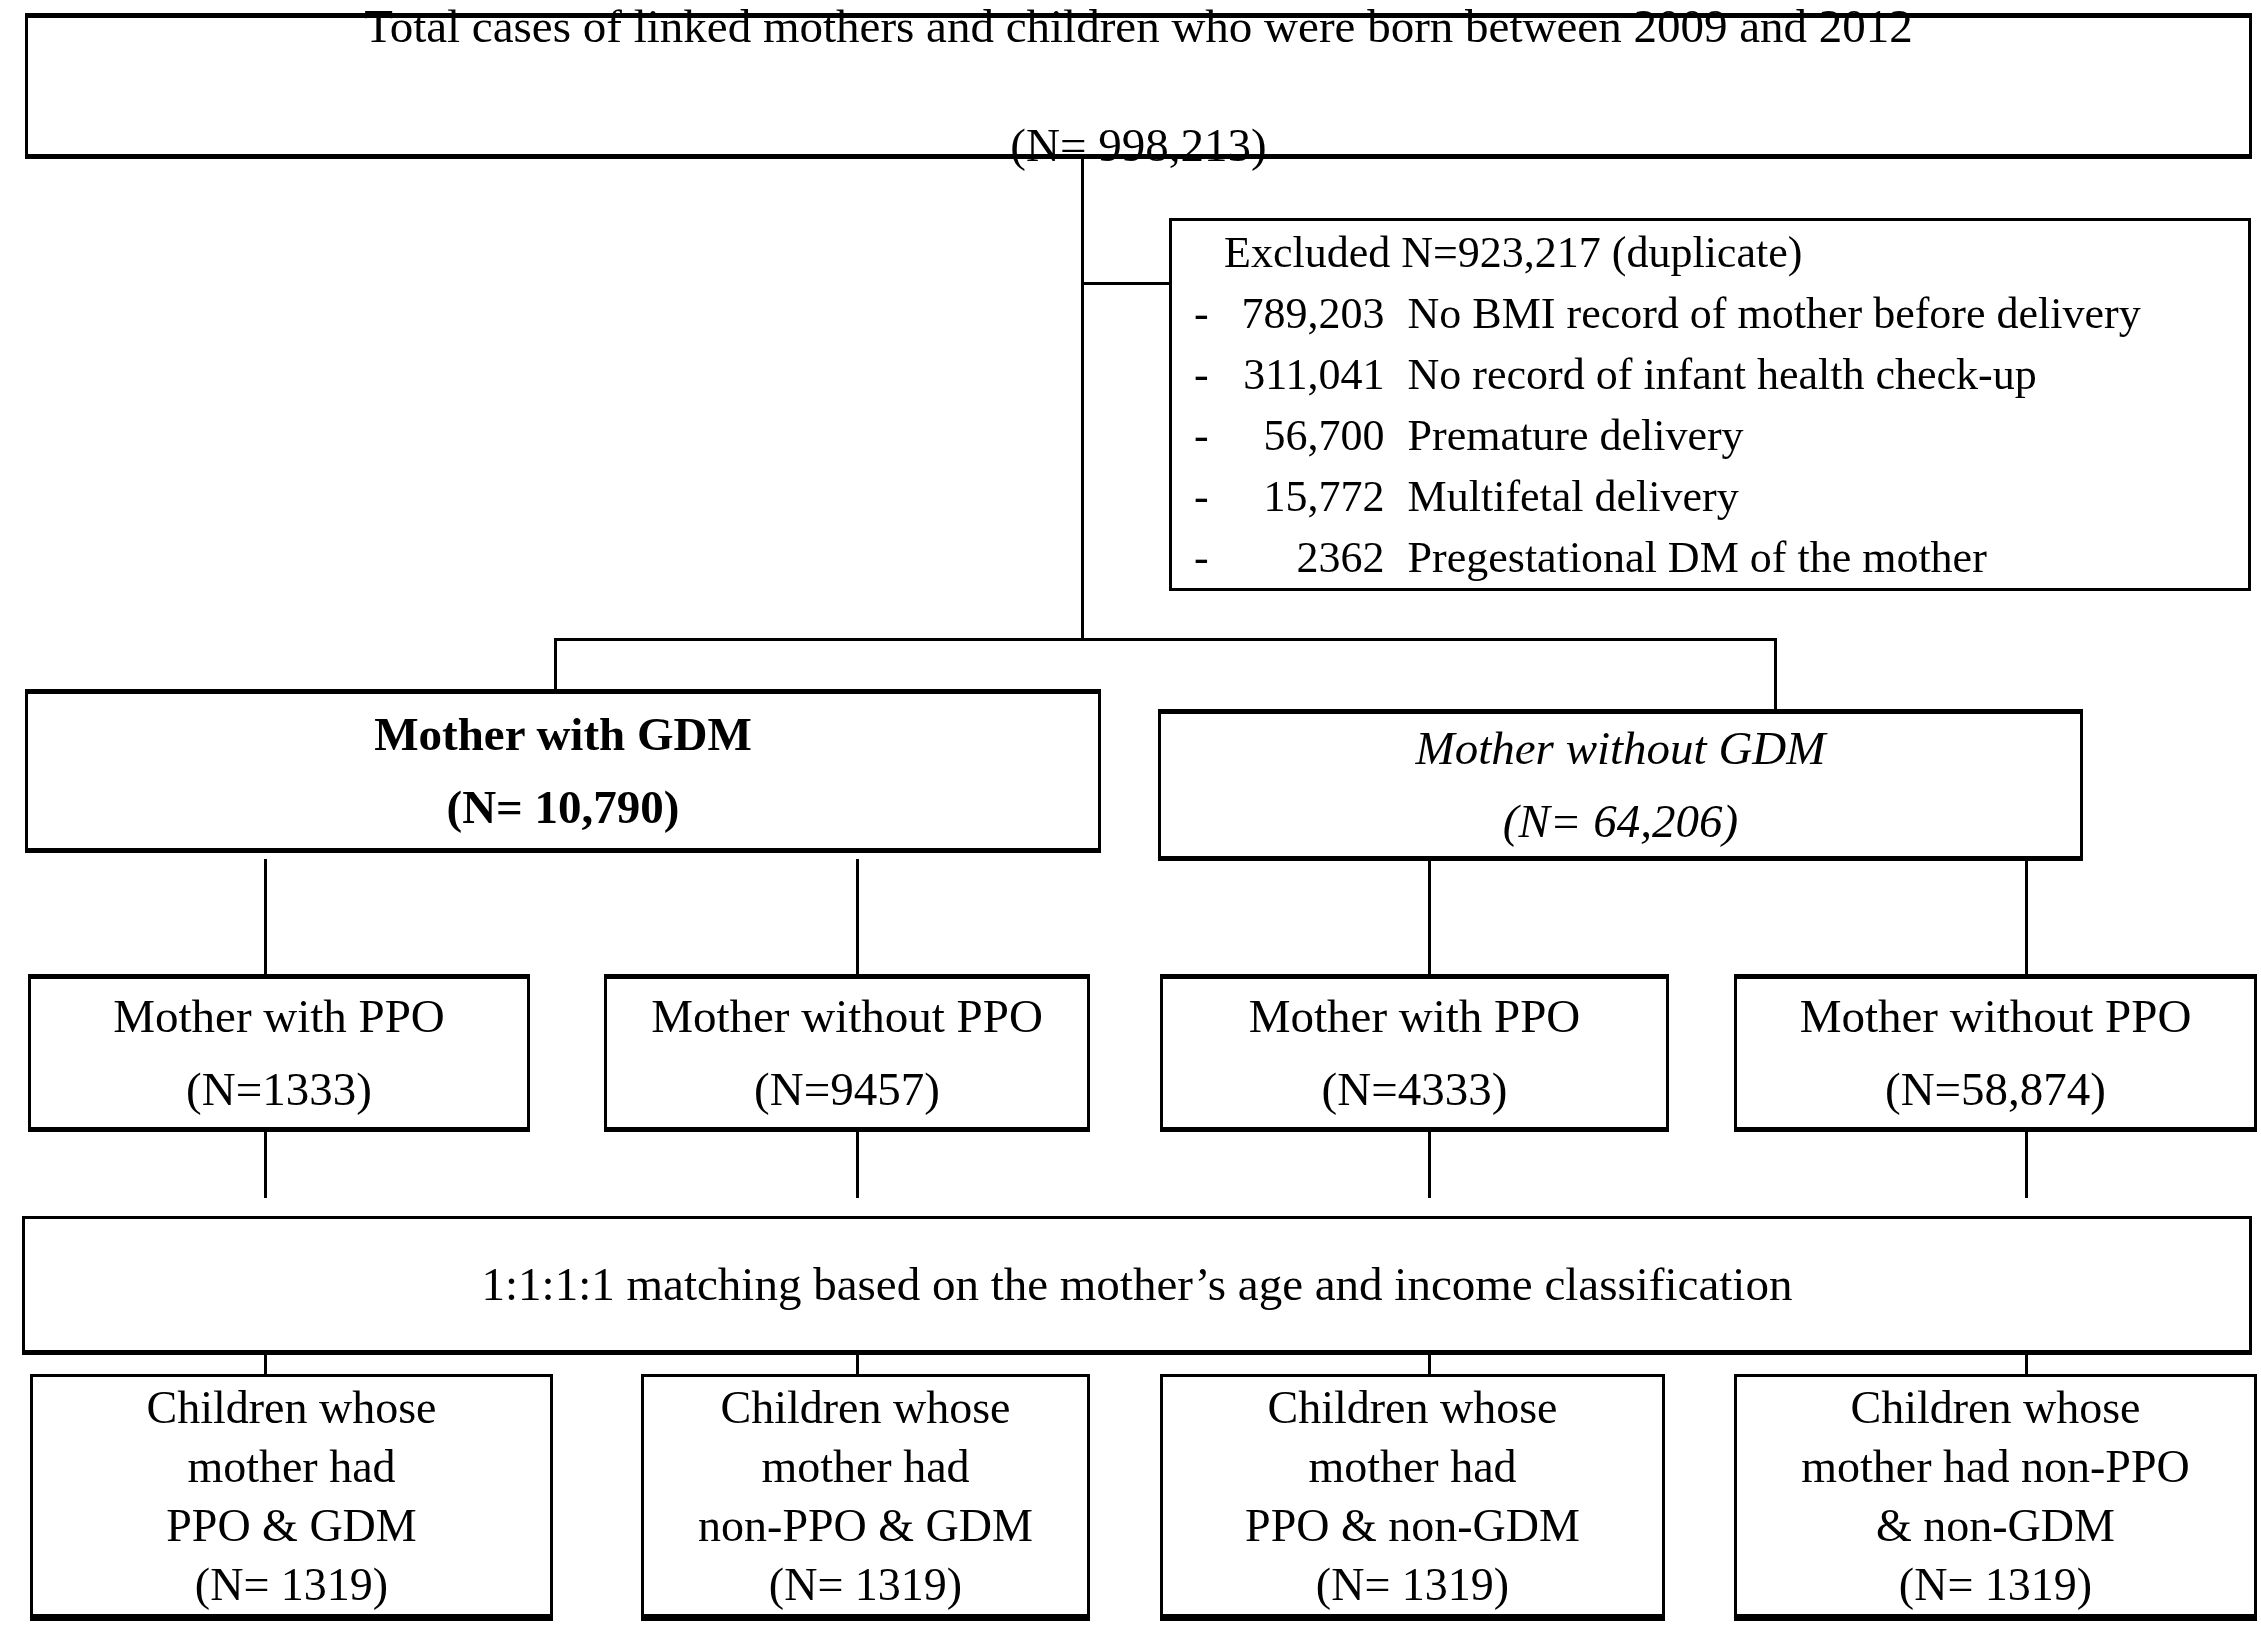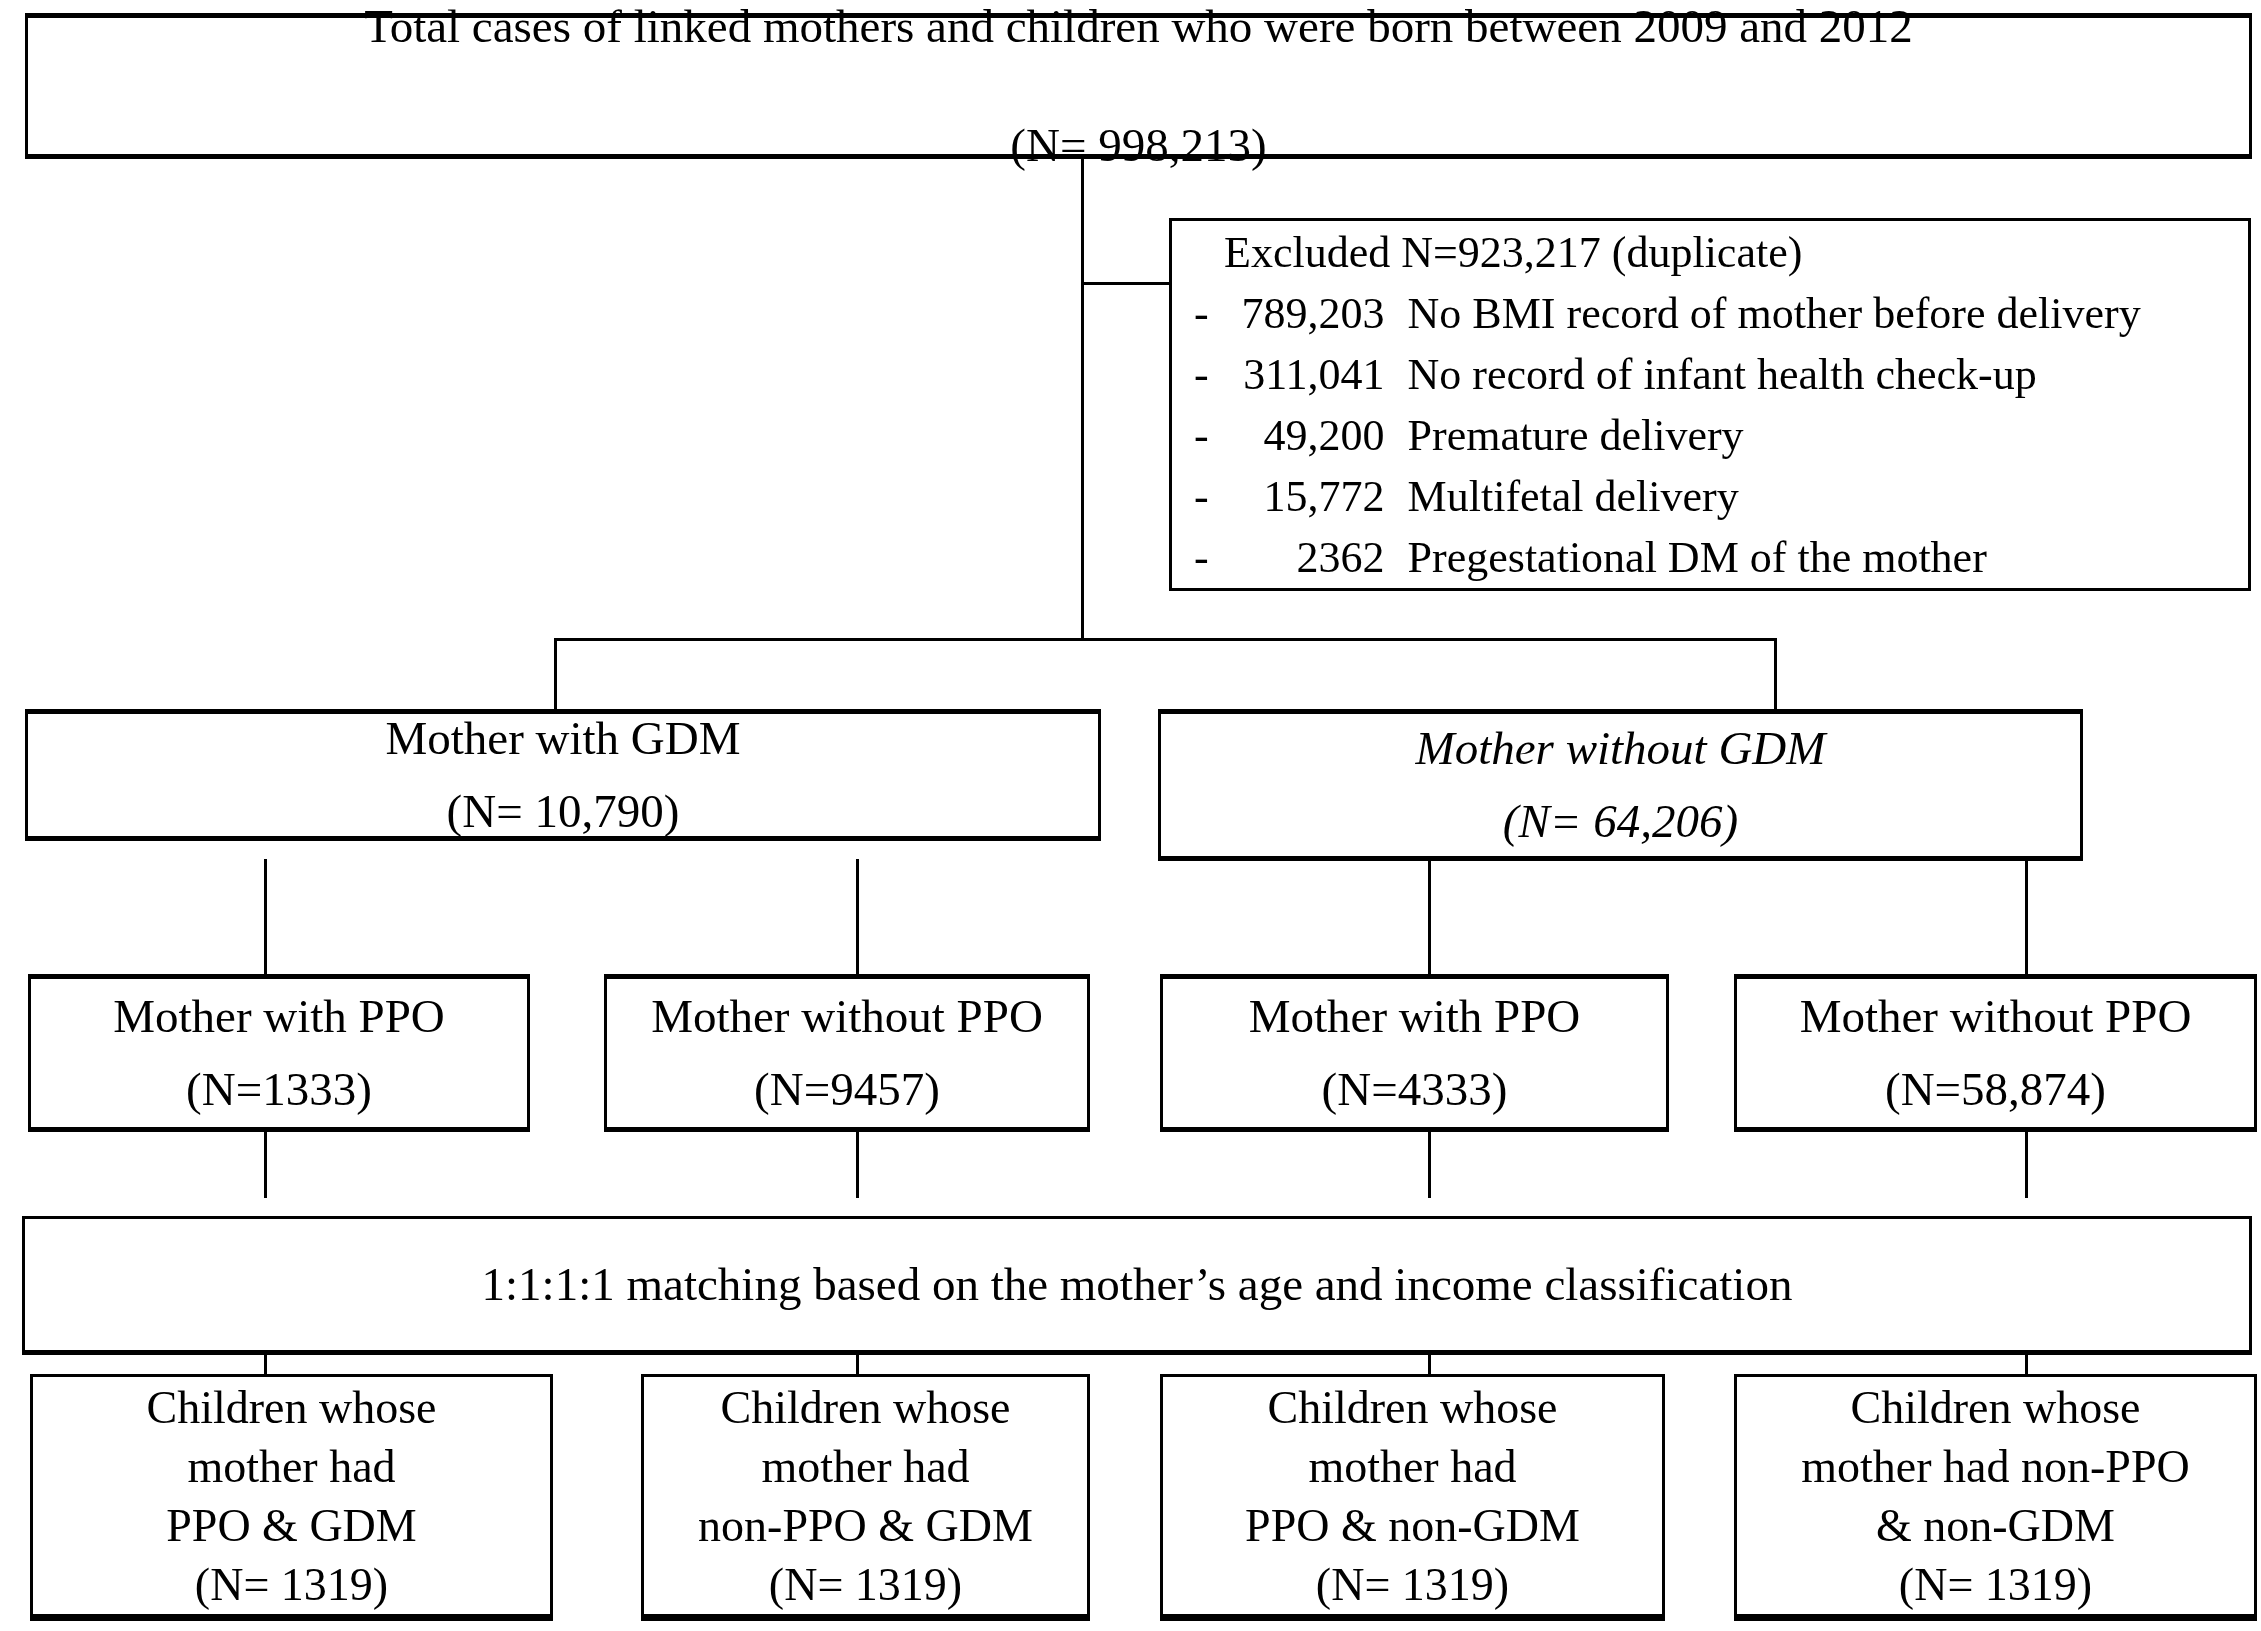--- a/index.html
+++ b/index.html
@@ -65,31 +65,31 @@
 
   <div class="box box--excluded" style="left:1169px; top:218px; width:1082px; height:373px;">
     <div class="ex-header">Excluded N=923,217 (duplicate)</div>
     <div class="ex-row">
       <span class="ex-dash">-</span><span class="ex-num">789,203</span><span class="ex-label">No BMI record of mother before delivery</span>
     </div>
     <div class="ex-row">
       <span class="ex-dash">-</span><span class="ex-num">311,041</span><span class="ex-label">No record of infant health check-up</span>
     </div>
     <div class="ex-row">
-      <span class="ex-dash">-</span><span class="ex-num">49,200</span><span class="ex-label">Premature delivery</span>
+      <span class="ex-dash">-</span><span class="ex-num">56,700</span><span class="ex-label">Premature delivery</span>
     </div>
     <div class="ex-row">
       <span class="ex-dash">-</span><span class="ex-num">15,772</span><span class="ex-label">Multifetal delivery</span>
     </div>
     <div class="ex-row">
       <span class="ex-dash">-</span><span class="ex-num">2362</span><span class="ex-label">Pregestational DM of the mother</span>
     </div>
   </div>
 
-  <div class="box box--row" style="left:25px; top:709px; width:1076px; height:132px;">
+  <div class="box box--row" style="left:25px; top:689px; width:1076px; height:164px;font-weight:bold;">
     <div>Mother with GDM</div>
     <div>(N= 10,790)</div>
   </div>
   <div class="box box--row" style="left:1158px; top:709px; width:925px; height:152px;font-style:italic;">
     <div>Mother without GDM</div>
     <div>(N= 64,206)</div>
   </div>
 
   <div class="box box--row" style="left:28px; top:974px; width:502px; height:158px;">
     <div>Mother with PPO</div>

